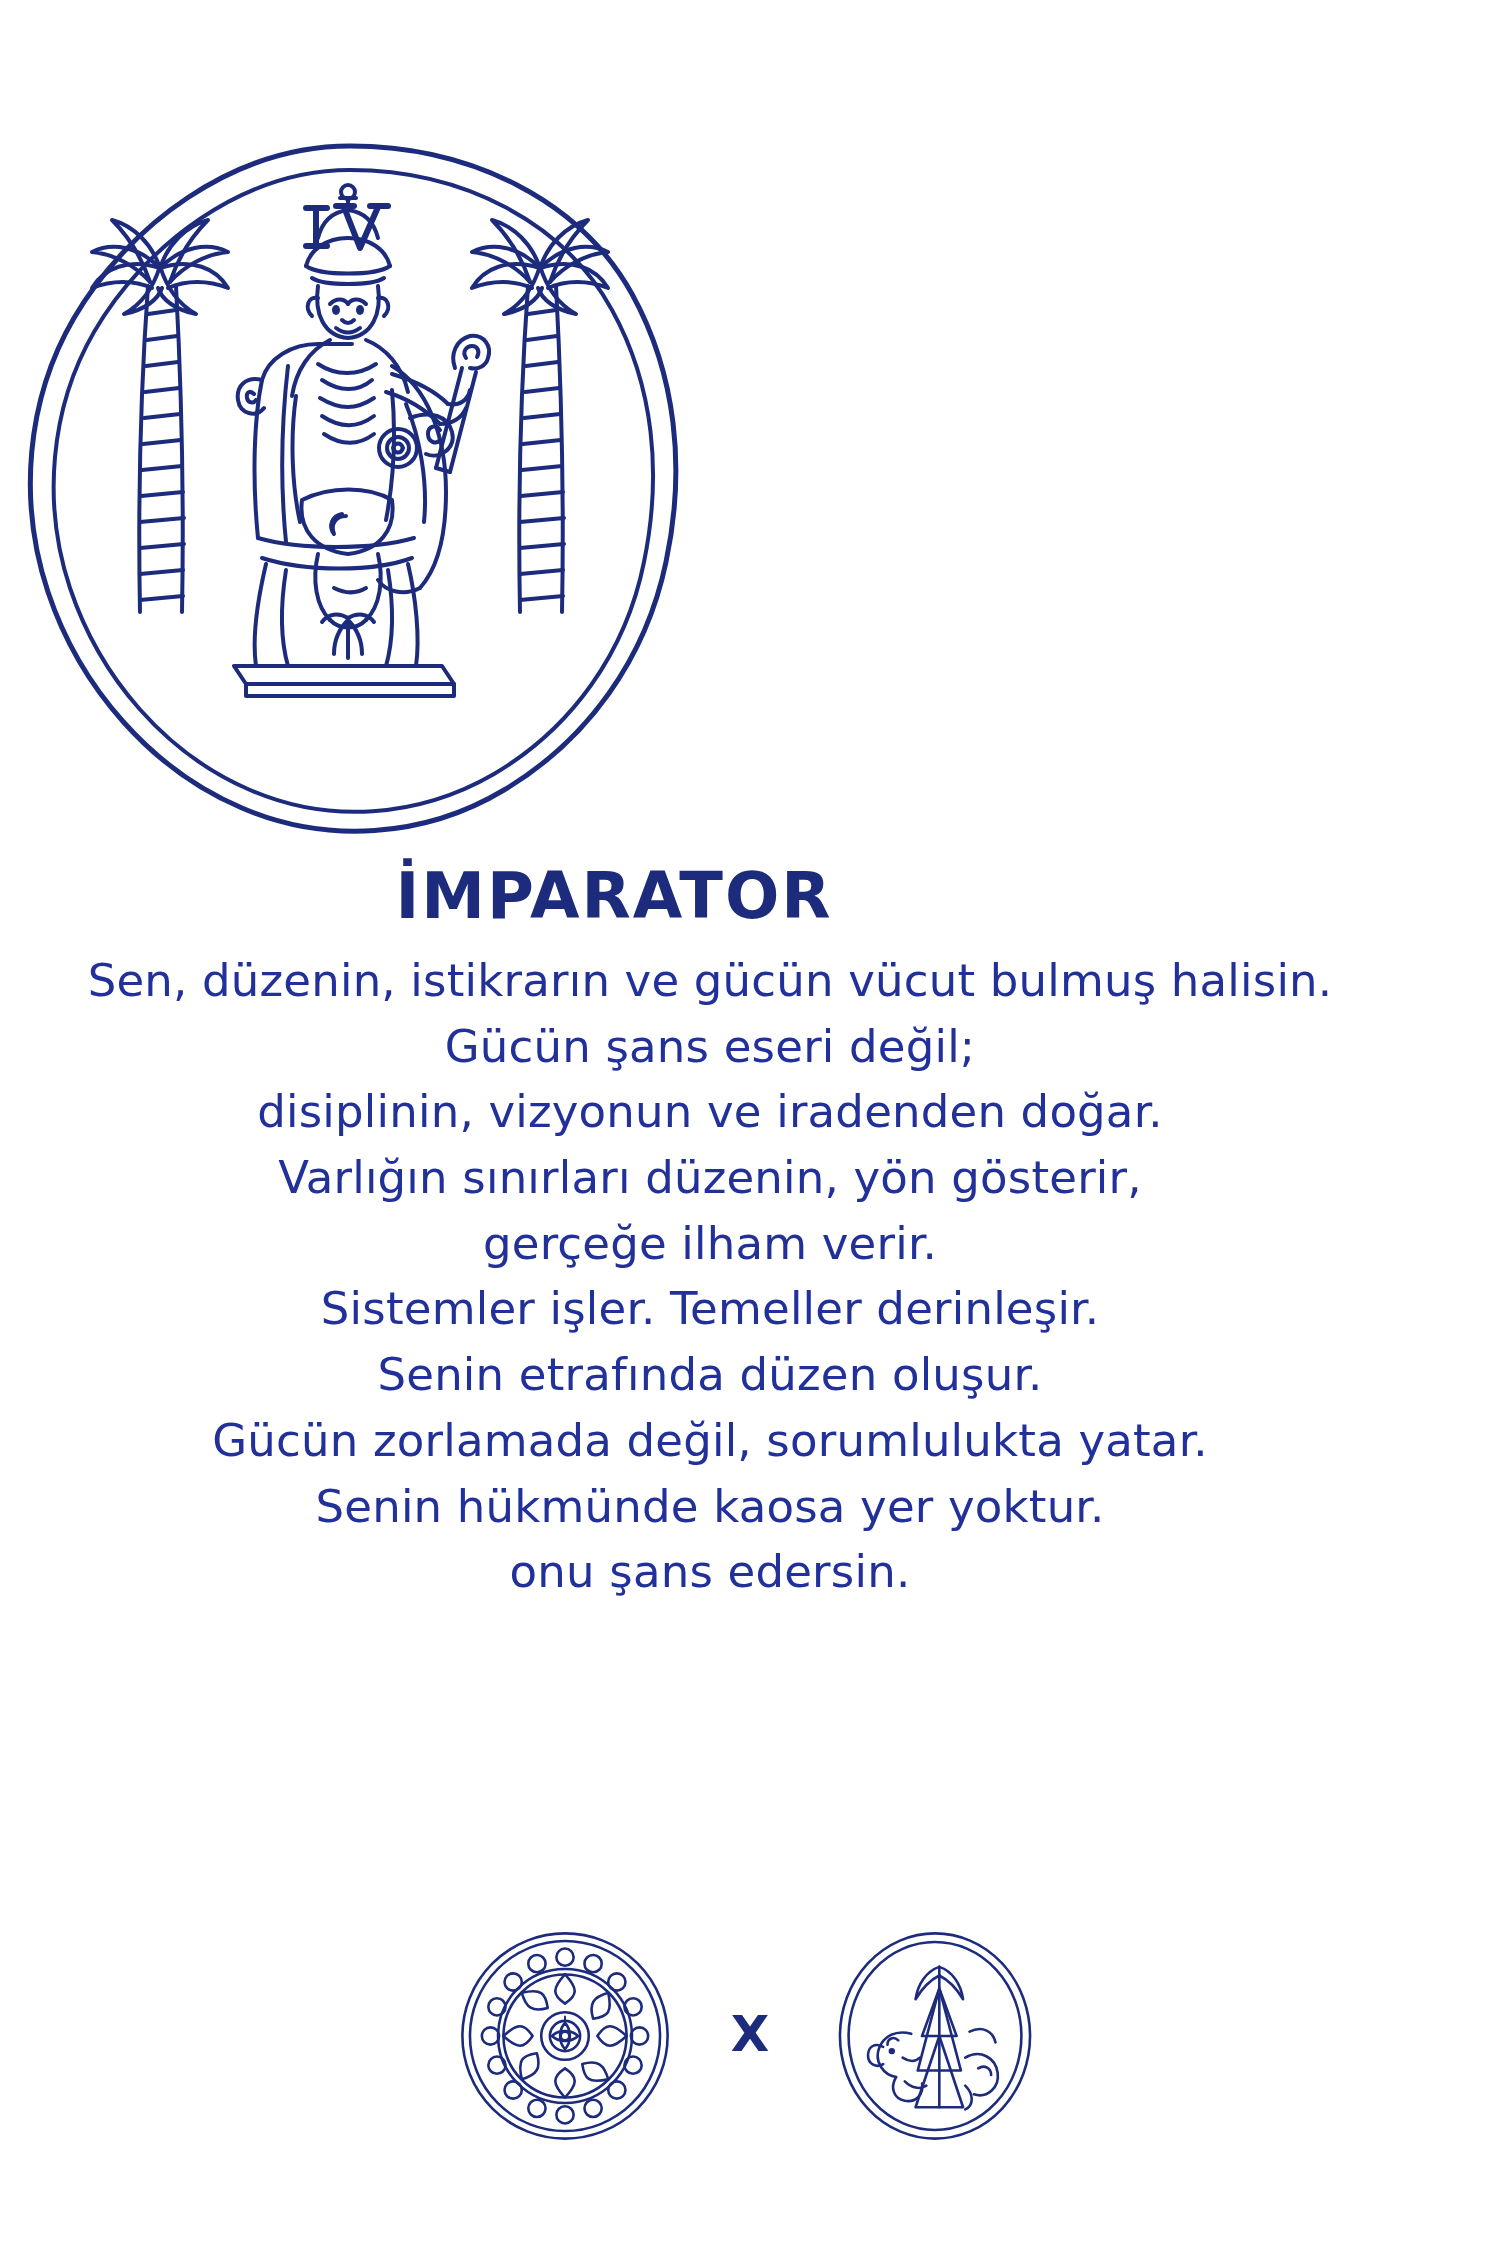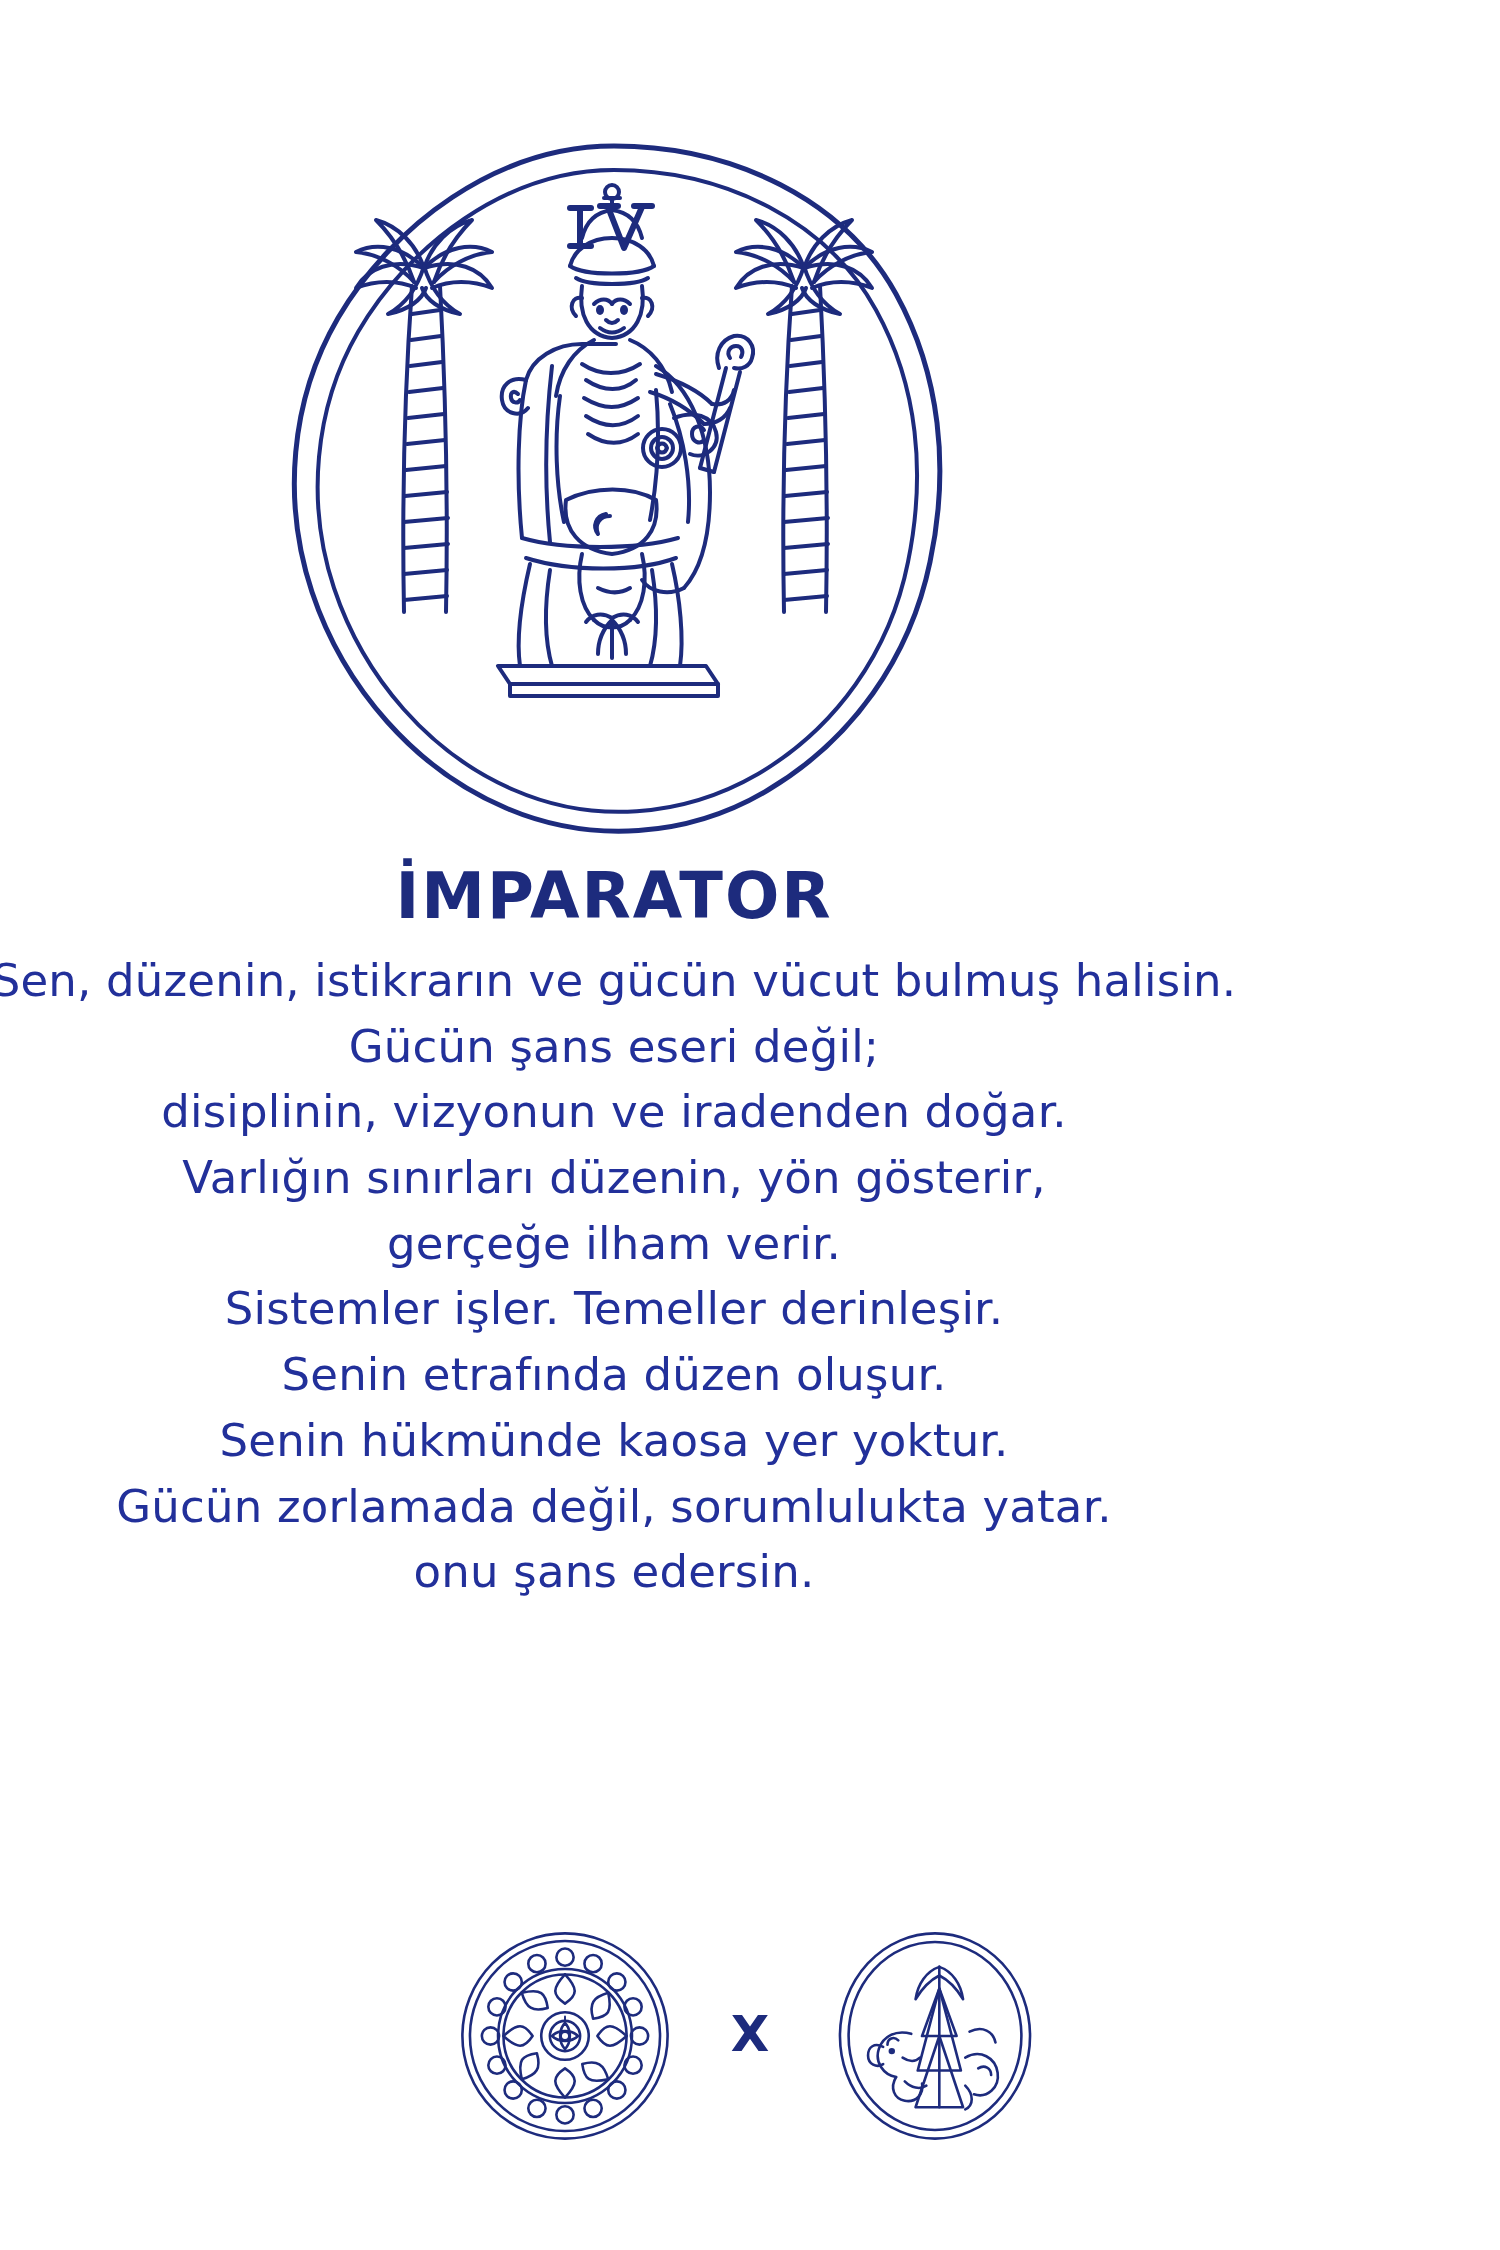--- a/index.html
+++ b/index.html
@@ -16,21 +16,20 @@
     color: #1b237a;
     overflow: hidden;
   }
   .card {
     position: relative;
     width: 1228px;
     height: 2250px;
     background: #ffffff;
     display: flex;
     flex-direction: column;
-    align-items: center;
   }
 
   
   .emblem-wrap {
     margin-top: 118px;
     width: 700px;
     height: 740px;
     display: flex;
     align-items: center;
     justify-content: center;
@@ -280,22 +279,22 @@
   <div class="title">İMPARATOR</div>
 
   <div class="poem">
     <span class="line">Sen, düzenin, istikrarın ve gücün vücut bulmuş halisin.</span>
     <span class="line">Gücün şans eseri değil;</span>
     <span class="line">disiplinin, vizyonun ve iradenden doğar.</span>
     <span class="line">Varlığın sınırları düzenin, yön gösterir,</span>
     <span class="line">gerçeğe ilham verir.</span>
     <span class="line">Sistemler işler. Temeller derinleşir.</span>
     <span class="line">Senin etrafında düzen oluşur.</span>
+    <span class="line">Gücün zorlamada değil, sorumlulukta yatar.</span>
     <span class="line">Senin hükmünde kaosa yer yoktur.</span>
-    <span class="line">Gücün zorlamada değil, sorumlulukta yatar.</span>
     <span class="line">onu şans edersin.</span>
   </div>
 
   <div class="footer">
 
     <div class="seal">
       <svg viewBox="0 0 200 200" xmlns="http://www.w3.org/2000/svg" fill="none" stroke="#1d2b7d" stroke-width="2.4" stroke-linejoin="round" stroke-linecap="round">
         <circle cx="100" cy="100" r="95"></circle>
         <circle cx="100" cy="100" r="88"></circle>
         <circle cx="100" cy="100" r="62"></circle>

